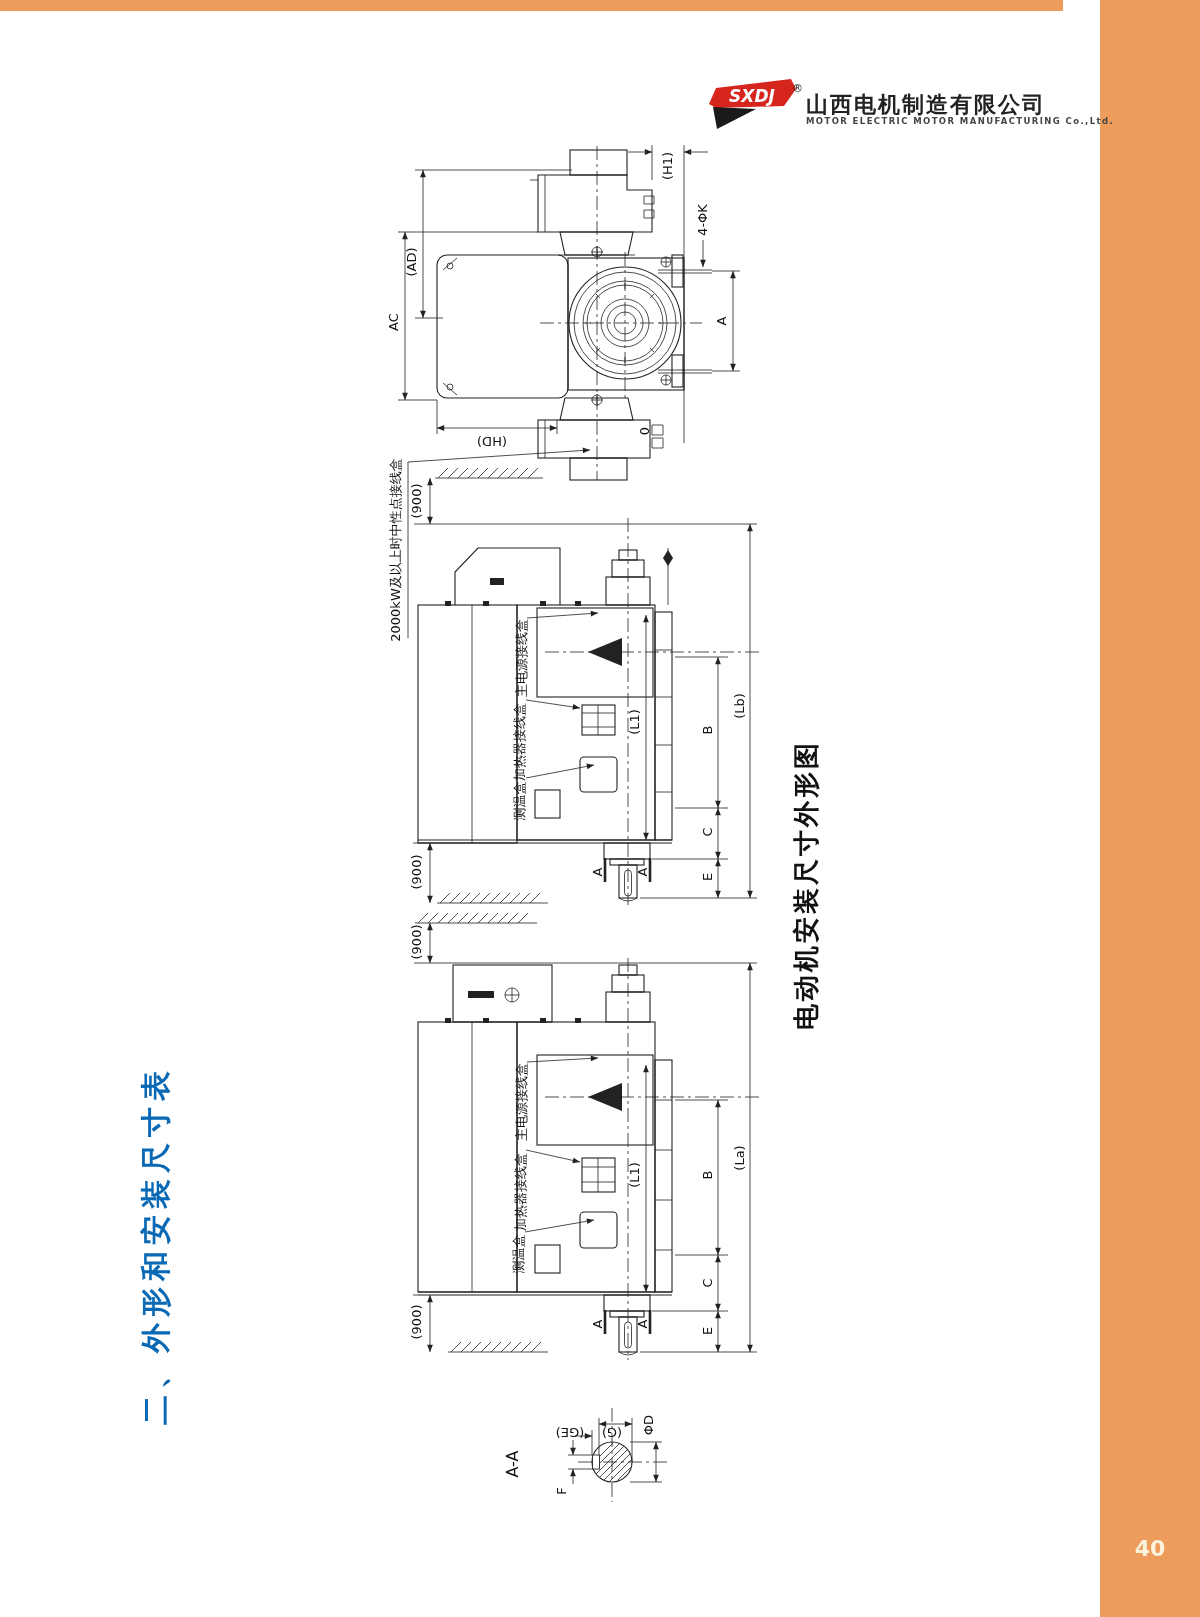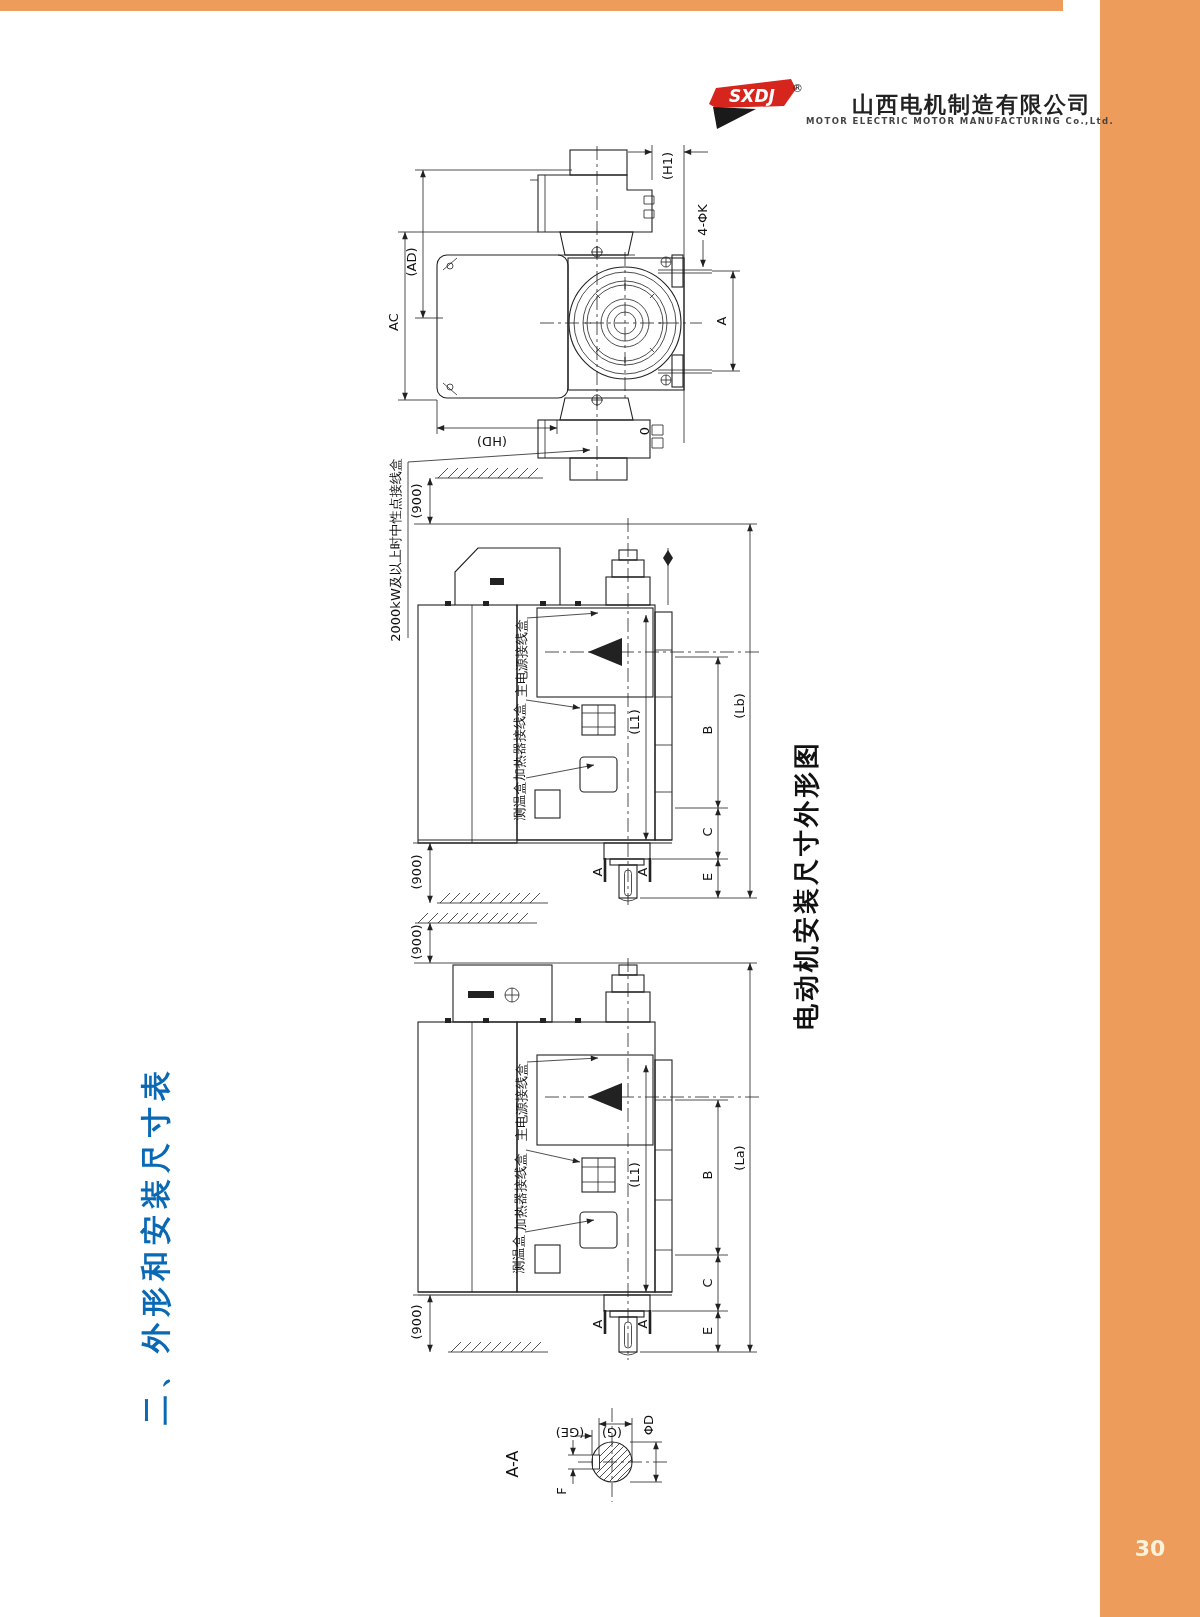--- a/index.html
+++ b/index.html
@@ -9,41 +9,41 @@
   
   #top-band{left:0;top:0;width:1063px;height:11px;background:#ED9C5C;}
   #side-band{left:1100px;top:0;width:100px;height:1617px;background:#ED9C5C;}
   #page-num{left:1128px;top:1536px;width:44px;text-align:center;
             font-size:22px;font-weight:bold;color:#FBF2DC;}
   
   .vtext{position:absolute;white-space:nowrap;transform:translate(-50%,-50%) rotate(-90deg);}
   #sec-title{left:156px;top:1245px;font-size:30px;font-weight:bold;color:#0A69B4;letter-spacing:6px;}
   #fig-caption{left:806px;top:885px;font-size:26px;font-weight:bold;color:#111;letter-spacing:3px;}
   
-  #logo-cn{left:852px;top:90px;font-size:22px;font-weight:bold;color:#222;letter-spacing:2px;}
+  #logo-cn{left:806px;top:90px;font-size:22px;font-weight:bold;color:#222;letter-spacing:2px;}
   #logo-en{left:806px;top:116px;font-size:8.5px;color:#444;letter-spacing:1.4px;font-weight:bold;}
   #logo-reg{left:792px;top:82px;font-size:11px;color:#222;}
   
   svg text{font-family:"DejaVu Sans",sans-serif;}
   .ln{stroke:#222;stroke-width:1.1;fill:none;}
   .fine{stroke:#222;stroke-width:0.8;fill:none;}
   .dim{stroke:#222;stroke-width:0.8;fill:none;}
   .cl{stroke:#222;stroke-width:0.8;fill:none;stroke-dasharray:14 4 3 4;}
   .blk{fill:#222;stroke:none;}
   .lbl{font-size:13px;fill:#111;}
   .lblcn{font-size:13px;fill:#111;}
 </style>
 </head>
 <body>
 
 <div id="page">
 
   <div class="abs" id="top-band"></div>
   <div class="abs" id="side-band"></div>
-  <div class="abs" id="page-num">30</div>
+  <div class="abs" id="page-num">40</div>
 
   <svg class="abs" style="left:703px;top:76px;" width="100" height="62" viewBox="0 0 100 62">
     <polygon points="6,28 13,12 88,3 93,13 81,30 13,32" fill="#D6251D"></polygon>
     <polygon points="10,31 53,33 14,53" fill="#1a1a1a"></polygon>
     <text x="49" y="26" text-anchor="middle" font-size="17" font-weight="bold" font-style="italic" fill="#fff">SXDJ</text>
   </svg>
   <div class="abs" id="logo-reg">®</div>
   <div class="abs" id="logo-cn">山西电机制造有限公司</div>
   <div class="abs" id="logo-en">MOTOR ELECTRIC MOTOR MANUFACTURING Co.,Ltd.</div>
 

